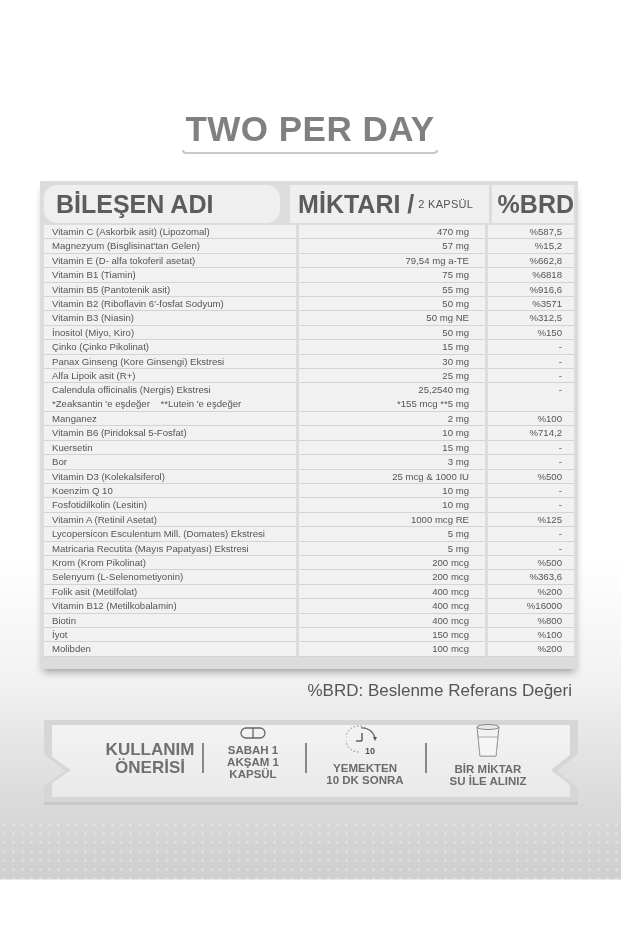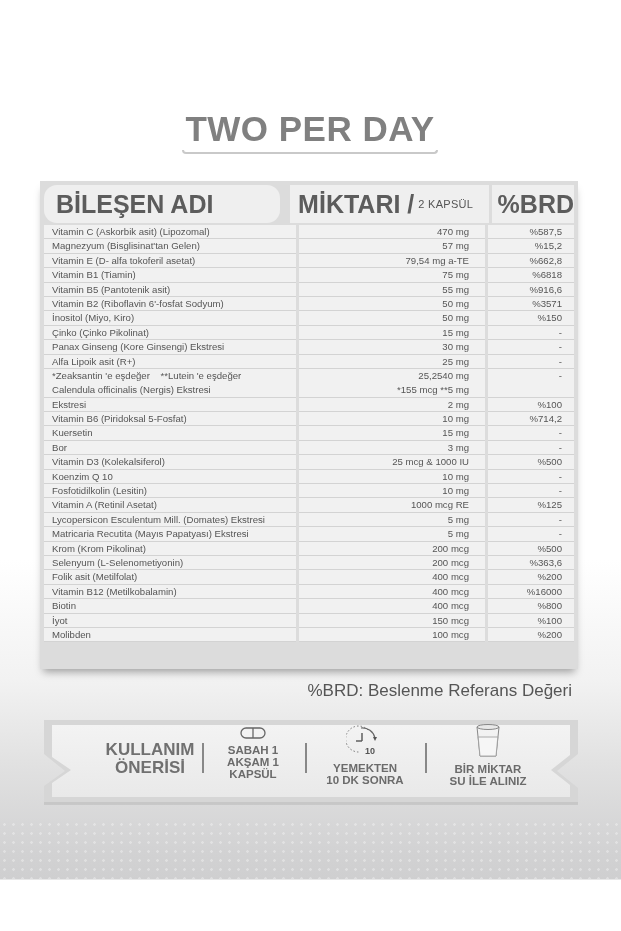--- a/index.html
+++ b/index.html
@@ -122,20 +122,25 @@
           <div class="c1"><span class="">Vitamin B5 (Pantotenik asit)</span></div>
           <div class="c2"><span class="">55 mg</span></div>
           <div class="c3">%916,6</div>
         </div>
         <div class="row">
           <div class="c1"><span class="">Vitamin B2 (Riboflavin 6'-fosfat Sodyum)</span></div>
           <div class="c2"><span class="">50 mg</span></div>
           <div class="c3">%3571</div>
         </div>
         <div class="row">
+          <div class="c1"><span class="">Vitamin B3 (Niasin)</span></div>
+          <div class="c2"><span class="">50 mg NE</span></div>
+          <div class="c3">%312,5</div>
+        </div>
+        <div class="row">
           <div class="c1"><span class="">İnositol (Miyo, Kiro)</span></div>
           <div class="c2"><span class="">50 mg</span></div>
           <div class="c3">%150</div>
         </div>
         <div class="row">
           <div class="c1"><span class="">Çinko (Çinko Pikolinat)</span></div>
           <div class="c2"><span class="">15 mg</span></div>
           <div class="c3">-</div>
         </div>
         <div class="row">
@@ -143,31 +148,31 @@
           <div class="c2"><span class="">30 mg</span></div>
           <div class="c3">-</div>
         </div>
         <div class="row">
           <div class="c1"><span class="">Alfa Lipoik asit (R+)</span></div>
           <div class="c2"><span class="">25 mg</span></div>
           <div class="c3">-</div>
         </div>
         <div class="row tall">
           <div class="c1">
+            <span class="sub">Calendula officinalis (Nergis) Ekstresi</span>
             <span class="sub" style="white-space: pre;">*Zeaksantin 'e eşdeğer    **Lutein 'e eşdeğer</span>
-            <span class="sub">Calendula officinalis (Nergis) Ekstresi</span>
           </div>
           <div class="c2">
             <span class="sub">25,2540 mg</span>
             <span class="sub">*155 mcg **5 mg</span>
           </div>
           <div class="c3">-</div>
         </div>
         <div class="row">
-          <div class="c1"><span class="">Ekstresi</span></div>
+          <div class="c1"><span class="">Manganez</span></div>
           <div class="c2"><span class="">2 mg</span></div>
           <div class="c3">%100</div>
         </div>
         <div class="row">
           <div class="c1"><span class="">Vitamin B6 (Piridoksal 5-Fosfat)</span></div>
           <div class="c2"><span class="">10 mg</span></div>
           <div class="c3">%714,2</div>
         </div>
         <div class="row">
           <div class="c1"><span class="">Kuersetin</span></div>

